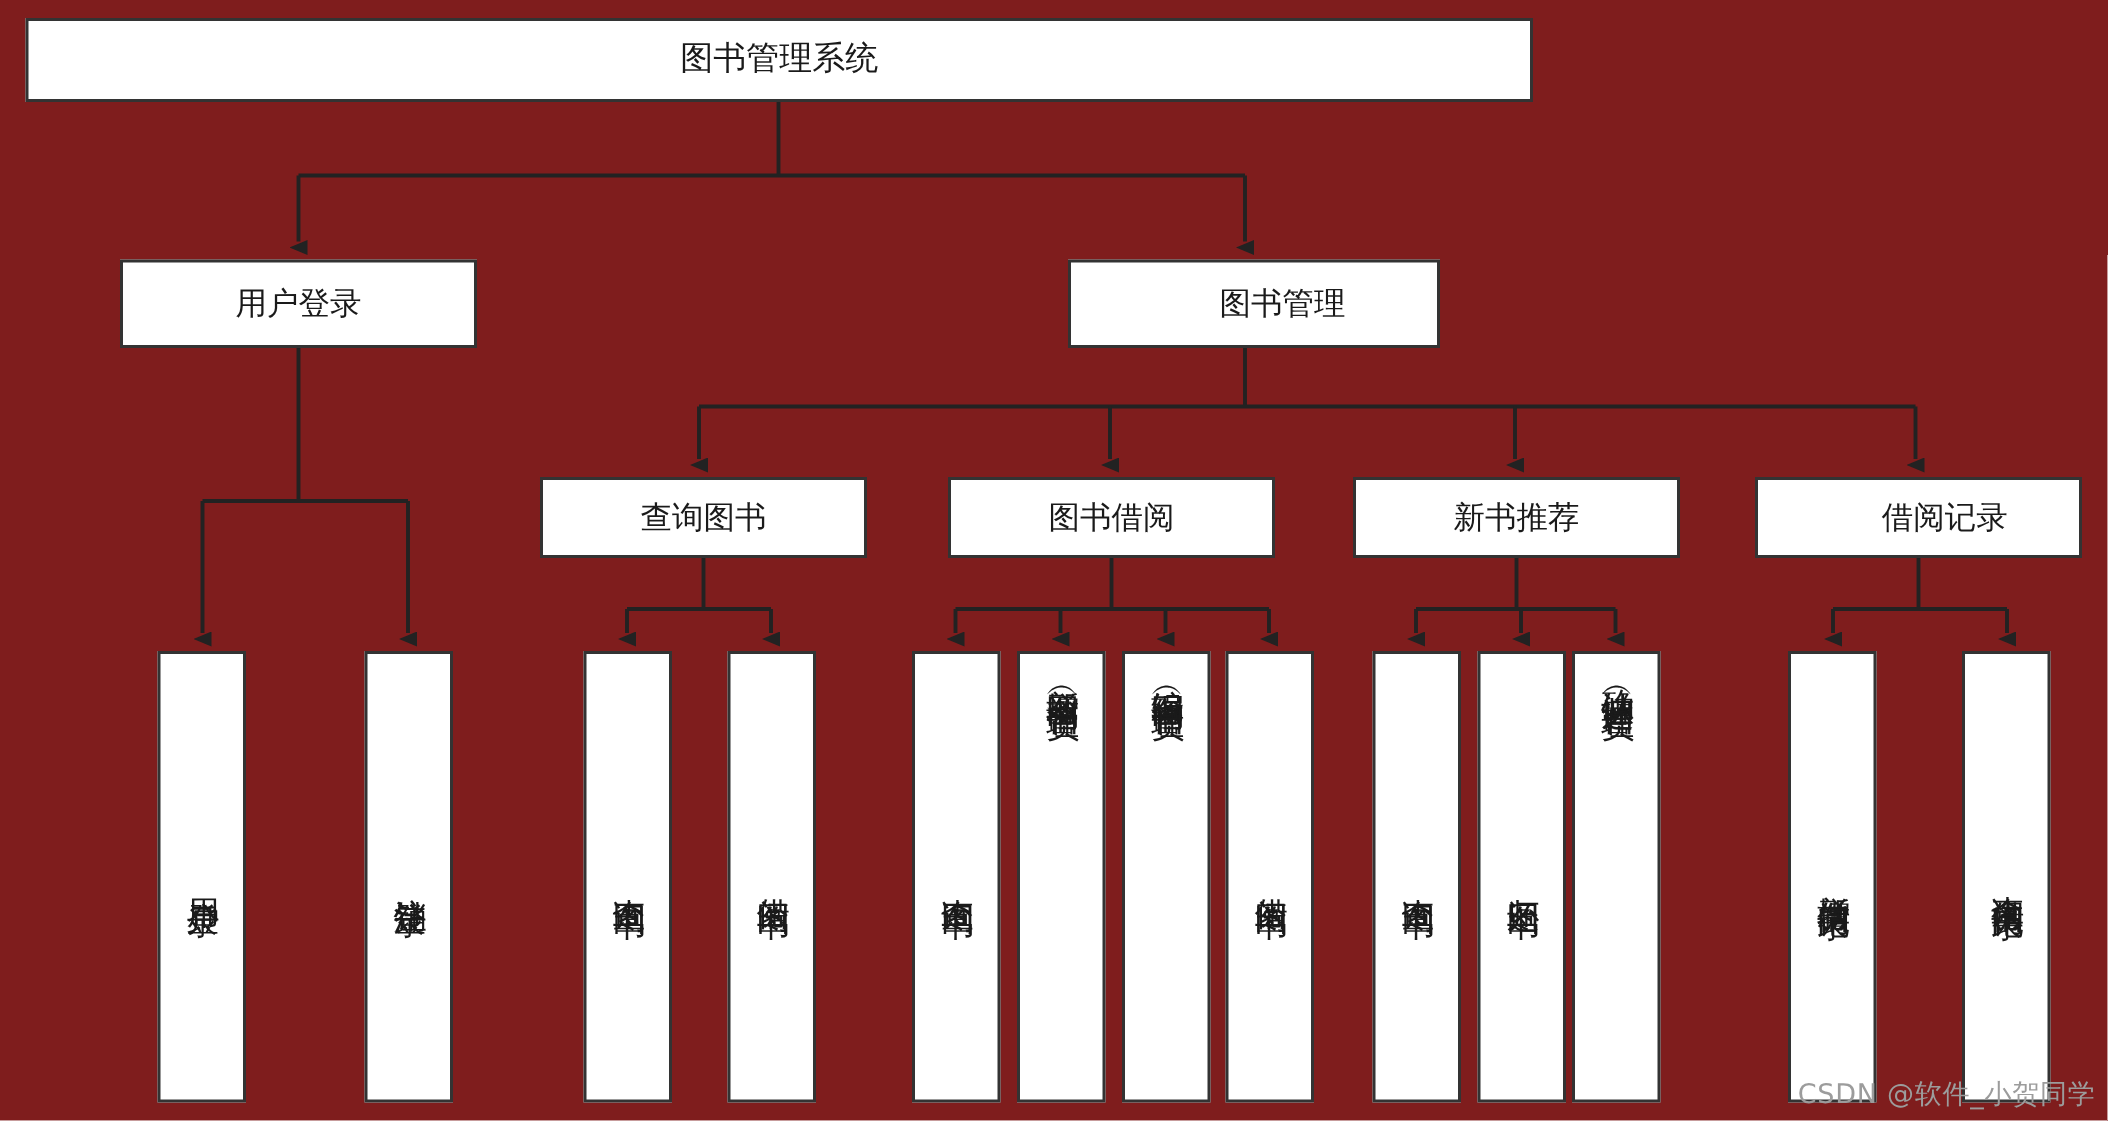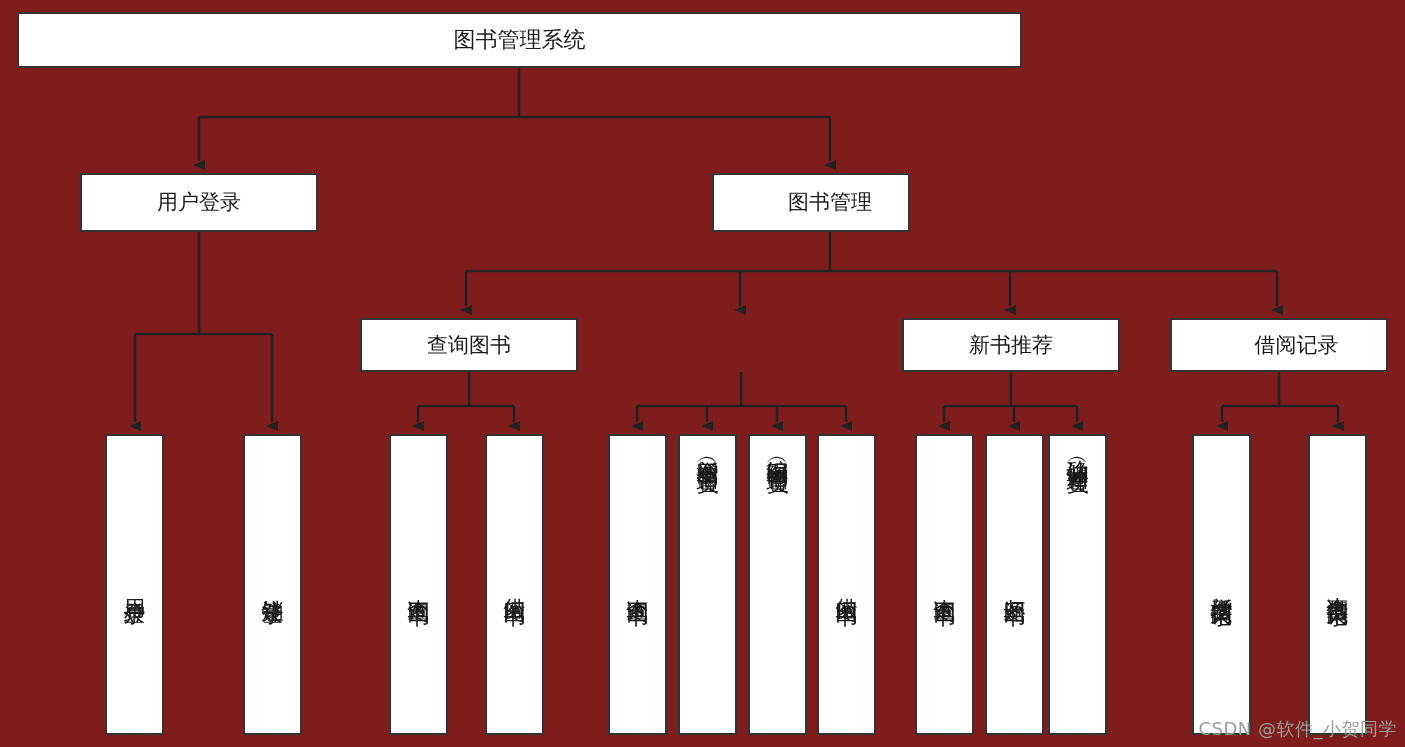--- a/index.html
+++ b/index.html
@@ -129,26 +129,29 @@
     </g>
   </svg>
 
   <div class="node root horiz" style="left:17px; top:12px; width:1005px; height:56px;">
     <span class="label">图书管理系统</span>
   </div>
 
   <div class="node horiz" style="left:80px; top:173px; width:238px; height:59px;">
     <span class="label">用户登录</span>
   </div>
-  <div class="node horiz" style="left:712px; top:173px; width:198px; height:59px;padding-left:38px;">
+  <div class="node horiz" style="left:712px; top:173px; width:248px; height:59px;padding-left:38px;">
     <span class="label">图书管理</span>
   </div>
 
   <div class="node horiz" style="left:360px; top:318px; width:218px; height:54px;">
     <span class="label">查询图书</span>
+  </div>
+  <div class="node horiz" style="left:632px; top:318px; width:218px; height:54px;">
+    <span class="label">图书借阅</span>
   </div>
   <div class="node horiz" style="left:902px; top:318px; width:218px; height:54px;">
     <span class="label">新书推荐</span>
   </div>
   <div class="node horiz" style="left:1170px; top:318px; width:218px; height:54px;padding-left:35px;">
     <span class="label">借阅记录</span>
   </div>
 
   <div class="node vert center-text" style="left:105px; top:434px; width:59px; height:301px;">
     <span class="label">用户登录</span>

